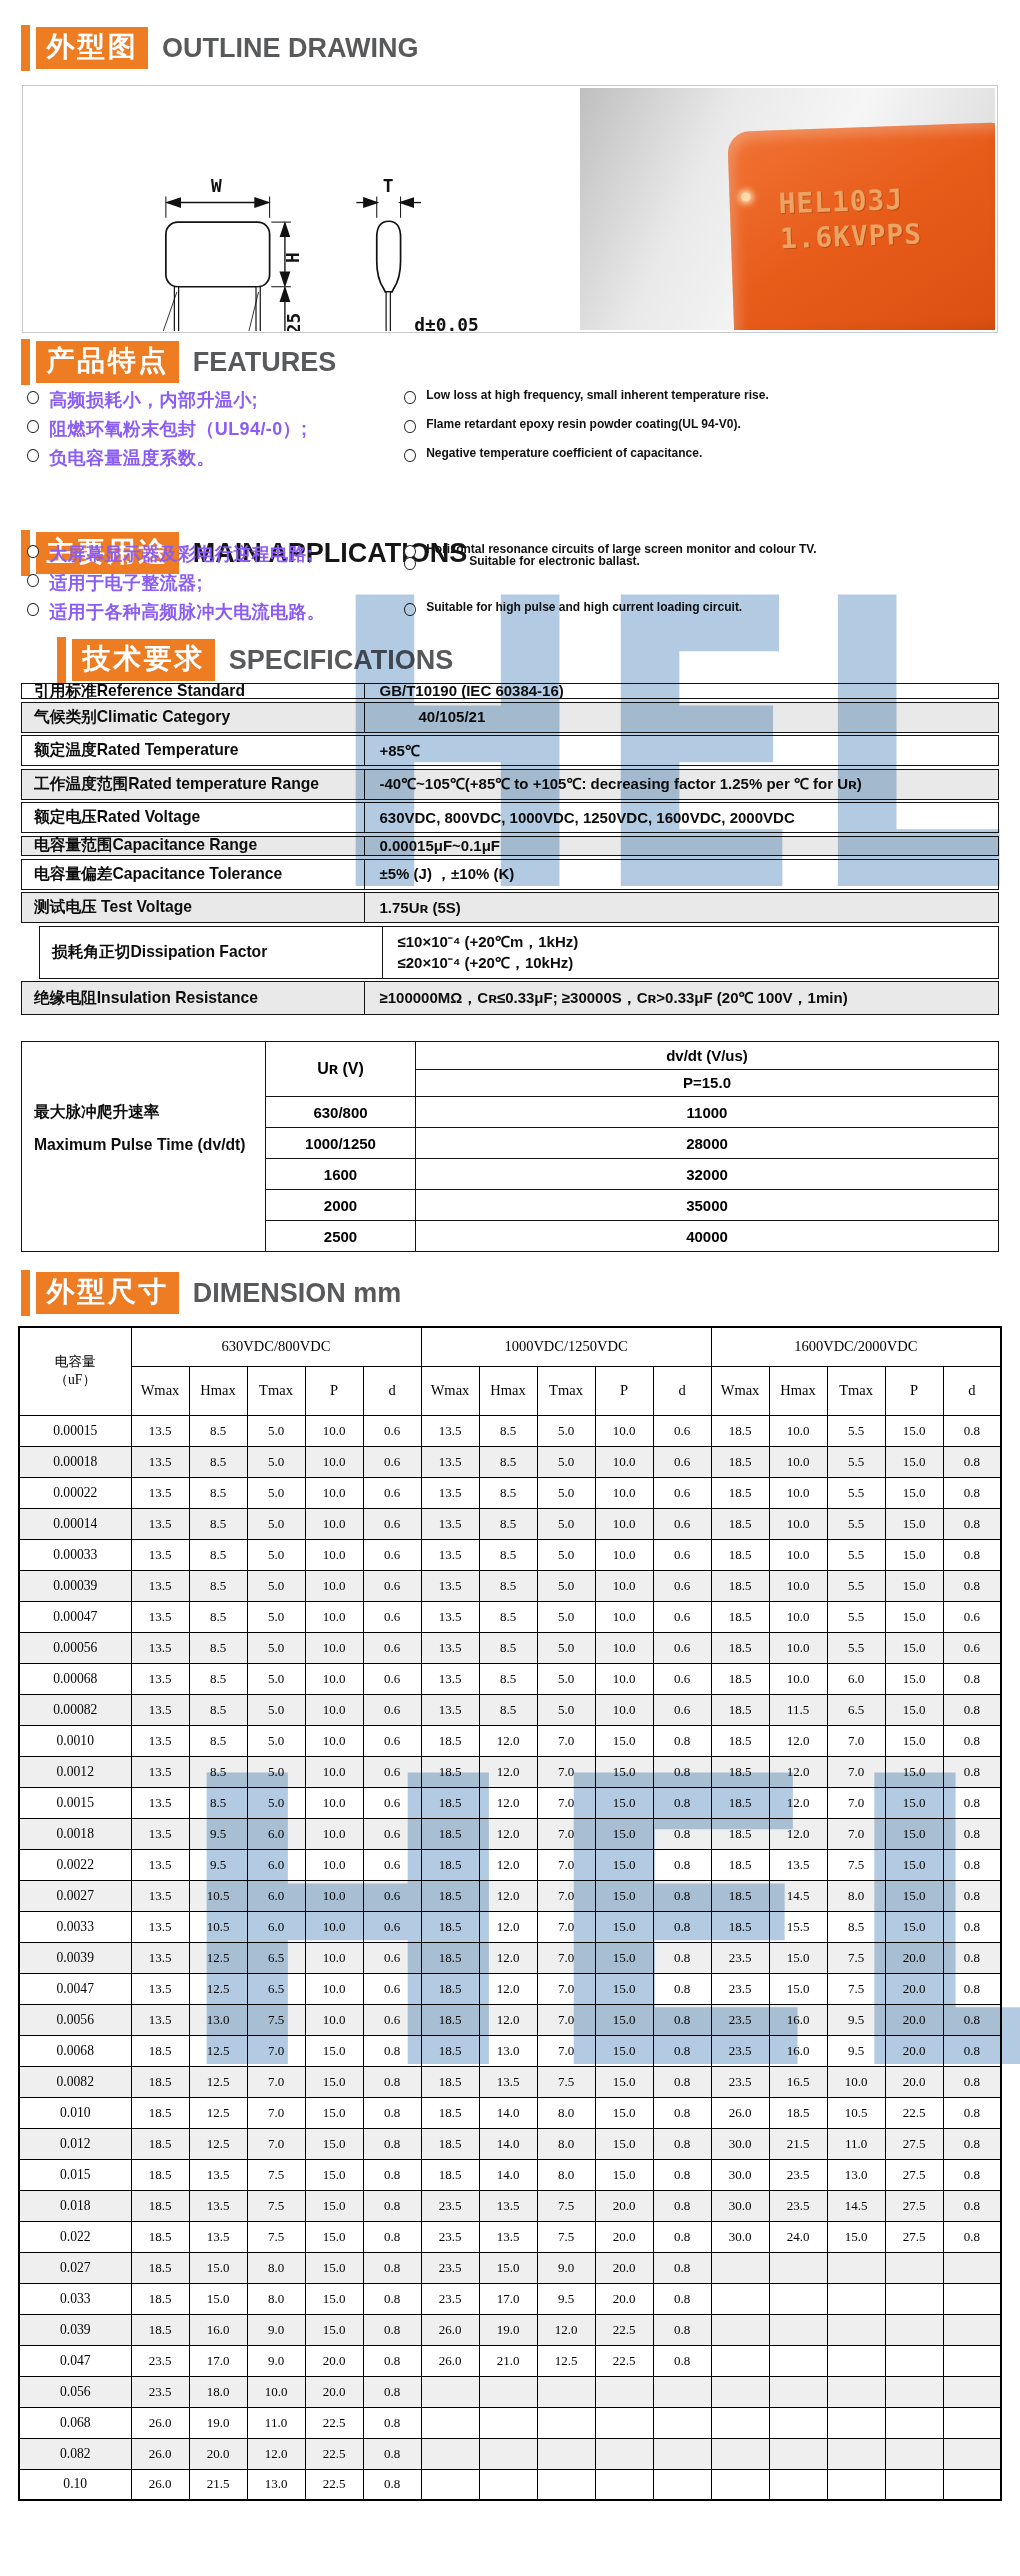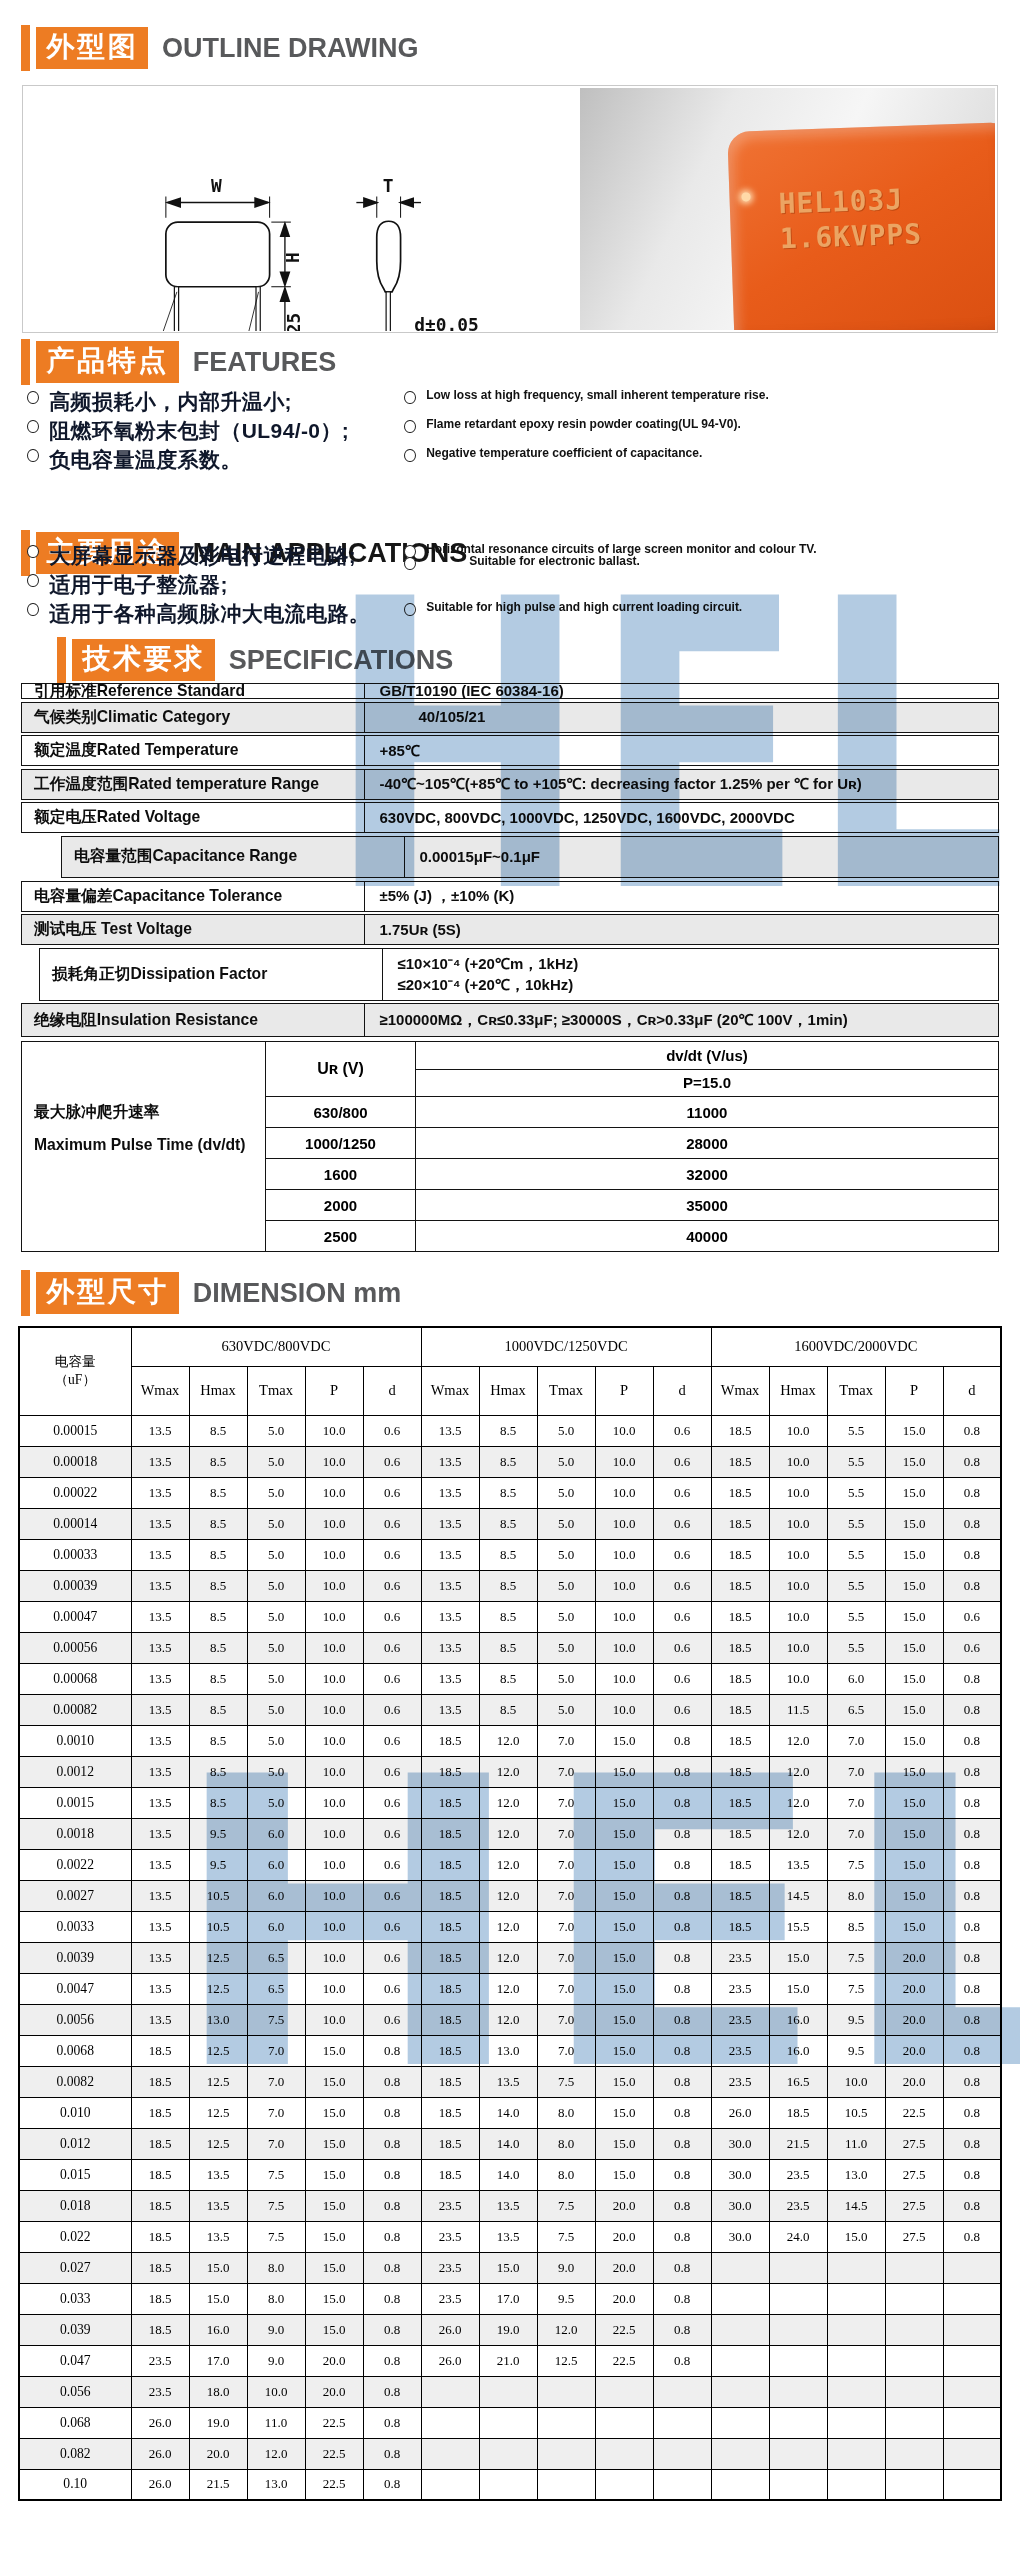--- a/index.html
+++ b/index.html
@@ -28,21 +28,21 @@
                       background:#ffd9a8; box-shadow:0 0 6.8px 2.6px rgba(255,230,190,.9); }
   #cap-text { position:absolute; left:49px; top:56px; font-family:"DejaVu Sans Mono", monospace;
               font-size:28px; font-weight:bold; color:#eba463; letter-spacing:0.9px; line-height:1.25;
               text-shadow:0.9px 0.9px 0 rgba(120,40,0,.35); }
 
   
   .bullets { position:absolute; width:978px; }
   .b-item { position:absolute; display:flex; align-items:flex-start; }
   .ring { display:inline-block; width:12px; height:13.6px; border:1.7px solid #222; border-radius:50%;
           margin-right:10.2px; margin-top:2.6px; flex:0 0 auto; background:#fff; }
-  .b-zh { font-size:21px; font-weight:bold; color:#0f172a; letter-spacing:0.4px; }
+  .b-zh { font-size:18px; font-weight:bold; color:#8b5cf6; letter-spacing:0.4px; }
   .b-en { font-size:12px; font-weight:bold; color:#111; }
 
   
   #spec-main { position:absolute; left:21px; top:683px; width:978px; }
   .spec-row { display:flex; border:1.7px solid #131313; margin-bottom:2.6px; background:#fff; }
   .spec-row.alt { background:#e9e9e9; }
   .spec-row .lbl { width:343px; border-right:1.7px solid #131313; display:flex; align-items:center;
                    padding-left:12px; font-size:15.7px; font-weight:600; color:#0d0d0d; }
   .spec-row .val { flex:1; display:flex; flex-direction:column; justify-content:center;
                    padding-left:14.5px; font-size:15px; font-weight:bold; color:#0d0d0d; }
@@ -261,21 +261,21 @@
         <div class="val">
           <div>-40℃~105℃(+85℃ to +105℃: decreasing factor 1.25% per ℃ for Uʀ)</div>
         </div>
       </div>
       <div class="spec-row" style="height: 31px;">
         <div class="lbl">额定电压Rated Voltage</div>
         <div class="val">
           <div>630VDC,  800VDC,  1000VDC,  1250VDC,  1600VDC,  2000VDC</div>
         </div>
       </div>
-      <div class="spec-row alt" style="height: 42px; margin-left: 40px;">
+      <div class="spec-row alt" style="height: 20px;">
         <div class="lbl">电容量范围Capacitance Range</div>
         <div class="val">
           <div>0.00015μF~0.1μF</div>
         </div>
       </div>
       <div class="spec-row" style="height: 31px;">
         <div class="lbl">电容量偏差Capacitance Tolerance</div>
         <div class="val">
           <div>±5% (J) ，±10% (K)</div>
         </div>

